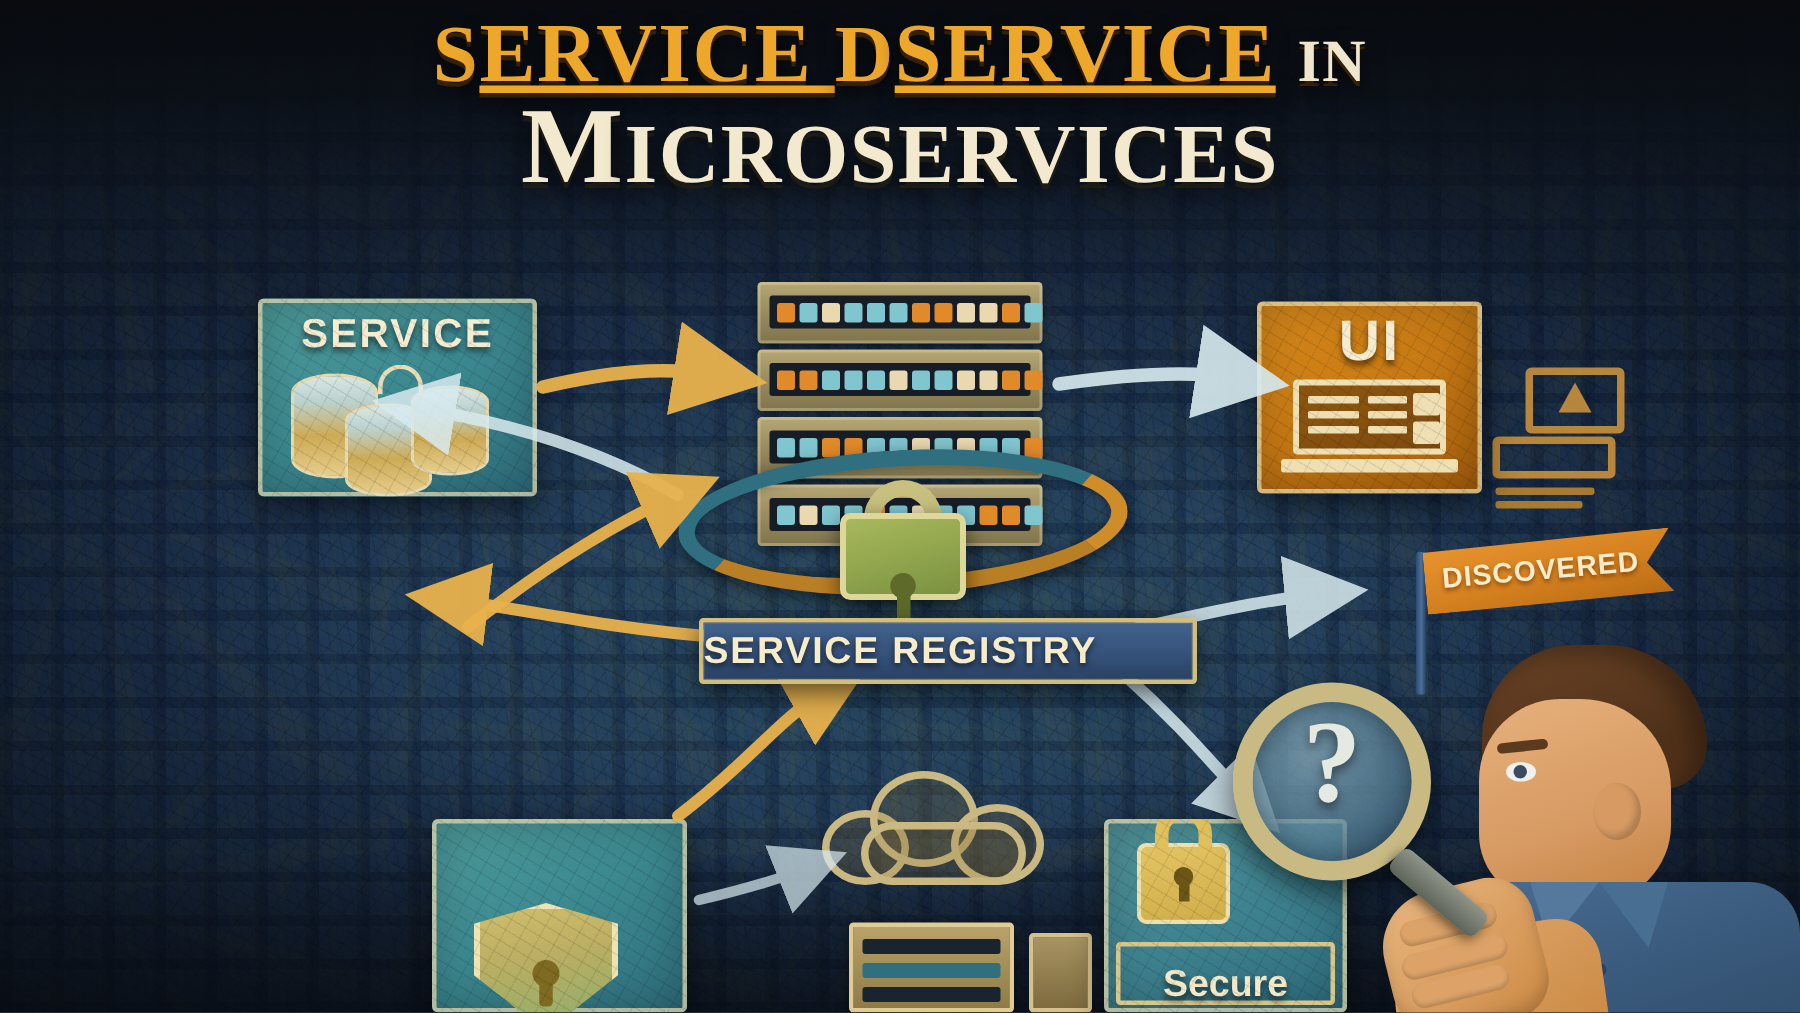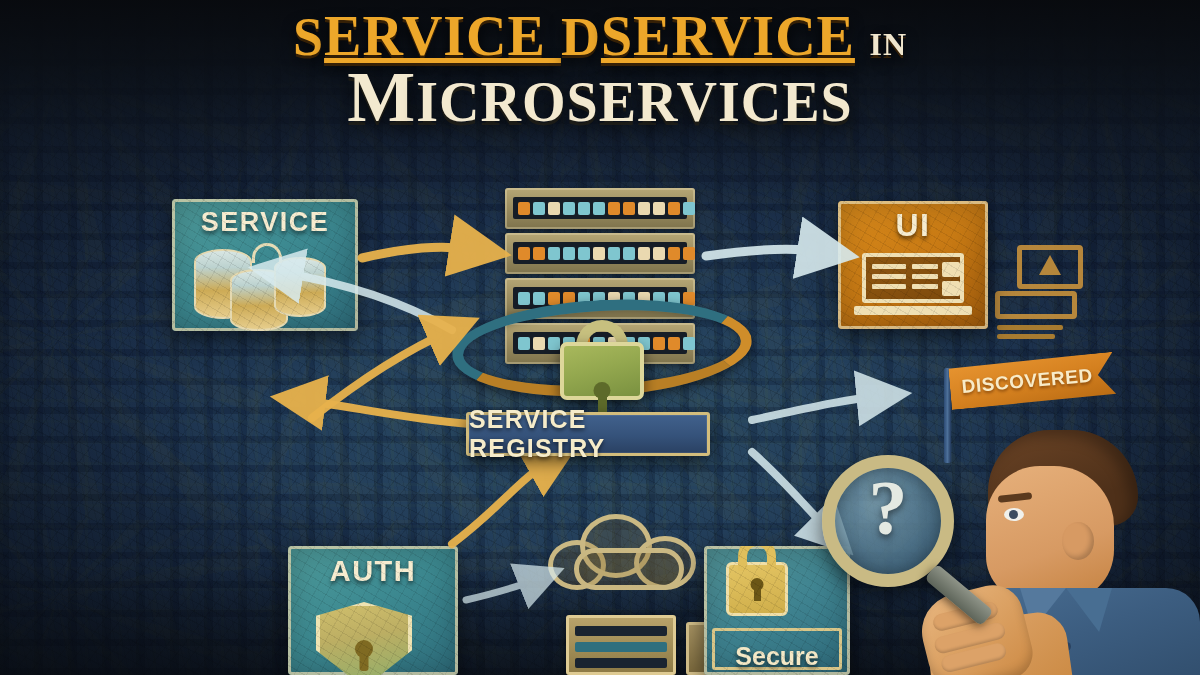--- a/index.html
+++ b/index.html
@@ -54,21 +54,21 @@
   
   .title-wrap{position:absolute;left:0;right:0;top:8px;text-align:center;z-index:40;}
   .title-line1{
     font-family:"Liberation Serif", serif;
     font-weight:bold;font-size:54px;letter-spacing:1px;line-height:1.02;
     color:#eda72a;
     text-shadow:0 3px 0 rgba(70,40,4,.75), 0 6px 14px rgba(0,0,0,.85);
     white-space:nowrap;
   }
   .title-line1 .small{font-size:56px;text-decoration:underline;}
-  .title-line1 .inword{color:#f0e6cd;font-size:32px;}
+  .title-line1 .inword{color:#f0e6cd;font-size:40px;}
   .title-line2{
     font-family:"Liberation Serif", serif;
     font-weight:bold;font-size:72px;letter-spacing:1px;line-height:1.0;margin-top:-4px;
     color:#f3e9cf;
     text-shadow:0 4px 0 rgba(40,35,20,.6), 0 8px 18px rgba(0,0,0,.85);
     white-space:nowrap;
   }
   .title-line2 .small{font-size:56px;}
 
   
@@ -96,23 +96,23 @@
   #node-database{left:172px;top:199px;width:186px;height:132px;}
   #node-database .nd-label{font-size:27px;top:8px;}
   
   #node-api{left:146px;top:418px;width:152px;height:110px;}
   #node-api .nd-label{font-size:30px;top:6px;}
   
   #node-auth{left:288px;top:546px;width:170px;height:129px;}
   #node-auth .nd-label{font-size:29px;top:9px;}
   
   #node-ui{left:838px;top:201px;width:150px;height:128px;}
-  #node-ui .nd-label{font-size:32px;top:6px;}
-  
-  #node-cred{left:704px;top:546px;width:146px;height:129px;
+  #node-ui .nd-label{font-size:38px;top:6px;}
+  
+  #node-cred{left:736px;top:546px;width:162px;height:129px;
     background:linear-gradient(155deg,#53969a 0%,#3f8390 50%,#2e6b7c 100%);}
   #node-cred .cred-text{
     position:absolute;left:0;right:0;bottom:6px;text-align:center;
     font-family:"Liberation Sans", sans-serif;font-weight:bold;font-size:25px;line-height:1.05;
     color:#f4e8c6;text-shadow:0 3px 4px rgba(0,0,0,.6);
   }
 
   
   .db-stack{position:absolute;border-radius:50%/18%;
     background:linear-gradient(180deg,#d8e6e3 0%,#bcd2cf 25%,#cdab56 60%,#e6cd8c 100%);
@@ -173,21 +173,21 @@
     background:linear-gradient(165deg,#a8b85c 0%,#94a84f 45%,#7a9140 100%);
     border:4px solid #ddd79a;box-shadow:0 5px 14px rgba(0,0,0,.55);}
   #big-lock .shackle{position:absolute;left:50%;top:0;transform:translateX(-50%);
     width:52px;height:44px;border:11px solid #c7c07f;border-bottom:none;border-radius:26px 26px 0 0;}
   #big-lock .keyhole{position:absolute;left:50%;top:36px;transform:translateX(-50%);
     width:17px;height:17px;border-radius:50%;background:#5d6a2a;}
   #big-lock .keyhole:after{content:"";position:absolute;left:50%;top:12px;transform:translateX(-50%);
     width:9px;height:18px;background:#5d6a2a;}
 
   
-  #service-registry{position:absolute;left:466px;top:412px;width:244px;height:44px;z-index:30;
+  #service-registry{position:absolute;left:466px;top:412px;width:332px;height:44px;z-index:30;
     background:linear-gradient(180deg,#41618c 0%,#35527a 55%,#2a4163 100%);
     border:3px solid #d3bd7c;border-radius:3px;
     box-shadow:0 6px 16px rgba(0,0,0,.55), inset 0 0 0 1px rgba(255,255,255,.08);
     display:flex;align-items:center;justify-content:flex-start;}
   #service-registry span{font-family:"Liberation Sans", sans-serif;font-weight:bold;
     font-size:25px;letter-spacing:1.2px;color:#f6ecca;text-shadow:0 2px 4px rgba(0,0,0,.6);}
 
   
   #flag-pole{position:absolute;left:944px;top:368px;width:7px;height:95px;z-index:31;
     background:linear-gradient(90deg,#2c4a74,#4d7099 50%,#22395c);border-radius:2px;}
@@ -318,21 +318,20 @@
       <div class="db-stack" style="left:22px;top:50px;width:58px;height:70px;"></div>
       <div class="db-stack" style="left:58px;top:70px;width:58px;height:62px;"></div>
       <div class="db-stack" style="left:102px;top:58px;width:52px;height:60px;"></div>
       <div style="position:absolute;left:80px;top:44px;width:30px;height:20px;border:3px solid #e6dcb6;border-bottom:none;border-radius:15px 15px 0 0;"></div>
     </div>
     <div class="grain"></div>
   </div>
 
 
   <div class="node node-teal" id="node-auth">
-    <div class="nd-label">AUTH</div>
     <div class="shield">
       <div class="keyhole"></div>
     </div>
     <div class="grain"></div>
   </div>
 
   <div class="node node-orange" id="node-ui">
     <div class="nd-label">UI</div>
     <div class="laptop">
       <div class="screen">

